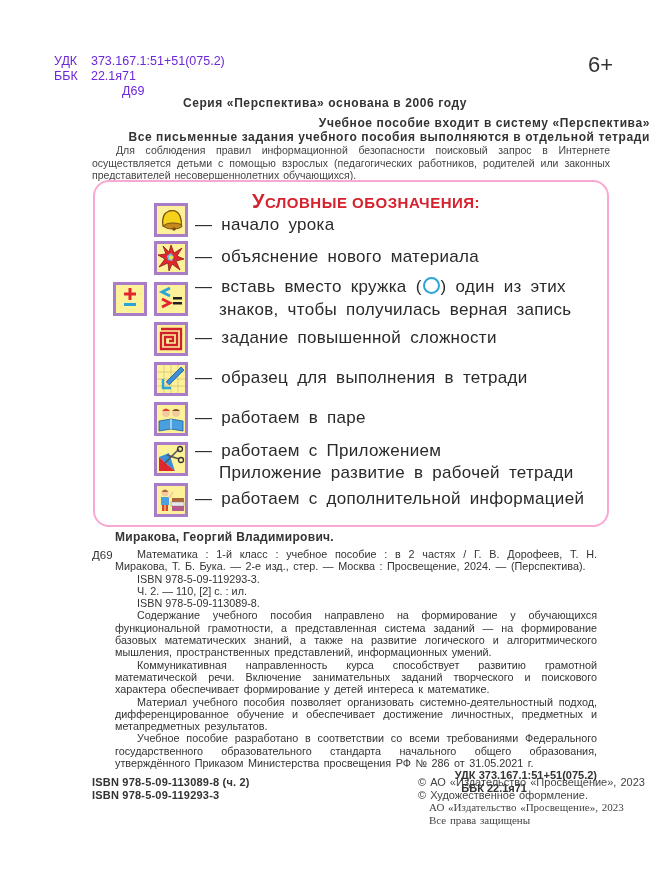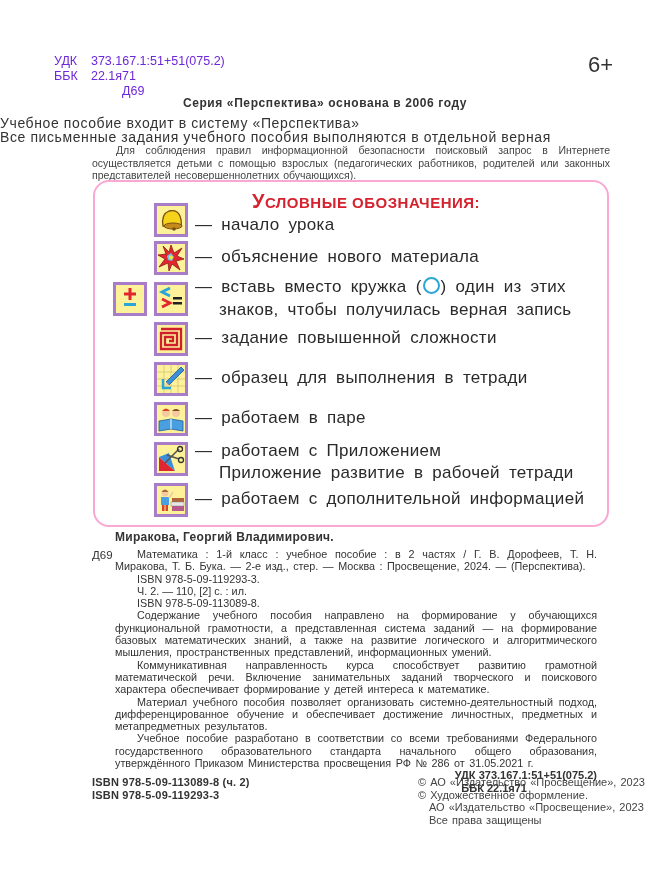--- a/index.html
+++ b/index.html
@@ -7,21 +7,21 @@
     .abs { position: absolute; }
 
     
     .cls { left: 54px; top: 54px; font-size: 12.5px; line-height: 15px; color: #6d28d9; }
     .cls .row { display: flex; }
     .cls .k { width: 30px; }
     .cls .d69 { padding-left: 68px; }
     .age { left: 588px; top: 52px; font-size: 22px; color: #333; }
 
     .series { left: 0; width: 650px; top: 96px; text-align: center; font-weight: bold; font-size: 12px; letter-spacing: 0.6px; color: #333; }
-    .system { left: 0; width: 650px; top: 116px; text-align: left; font-weight: normal; font-size: 14px; letter-spacing: 0.6px; line-height: 14px; color: #333; }
+    .system { left: 0; width: 650px; top: 116px; text-align: right; font-weight: bold; font-size: 12px; letter-spacing: 0.6px; line-height: 14px; color: #333; }
     .safety { left: 92px; width: 518px; top: 144px; font-size: 10.5px; line-height: 12.5px; color: #444; text-align: justify; text-indent: 24px; word-spacing: 1px; }
 
     
     .legend { left: 93px; top: 180px; width: 512px; height: 343px; border: 2px solid #f9a8d4; border-radius: 16px; }
     .legend-title { left: 0; width: 100%; top: 8px; text-align: center; font-weight: bold; font-size: 18px; color: #d6222e; letter-spacing: 0.5px; padding-left: 30px; box-sizing: border-box; }
     .legend-title .big { font-size: 20px; }
     .legend-title .sc { font-size: 15px; }
 
     .ico { width: 34px; height: 34px; background: #fdf29a; border: 3px solid #a97cc8; box-sizing: border-box; display: flex; align-items: center; justify-content: center; }
     .ico svg { width: 28px; height: 28px; display: block; }
@@ -32,36 +32,36 @@
     .bib { left: 115px; width: 482px; font-size: 10.8px; line-height: 12.3px; color: #333; }
     .author { left: 115px; top: 530px; font-weight: bold; font-size: 12px; color: #333; letter-spacing: 0.3px; }
     .d69b { left: 92px; top: 549px; font-size: 11.5px; color: #333; }
     .para { text-align: justify; word-spacing: 1.5px; }
     .ind { text-indent: 22px; }
     .indent-block { padding-left: 22px; }
     .udk-right { text-align: right; font-weight: bold; font-size: 11px; line-height: 13px; color: #333; }
 
     .isbn-left { left: 92px; top: 776px; font-weight: bold; font-size: 11px; line-height: 12.5px; color: #333; letter-spacing: 0.2px; }
     .copy { left: 418px; top: 776px; font-size: 11px; line-height: 12.5px; color: #444; word-spacing: 1px; }
-    .copy .ln2 { padding-left: 11px; }
+    .copy .ln2 { padding-left: 11px; font-family: Liberation Serif, serif; }
   </style>
 </head>
 <body>
 
 <div class="abs cls">
   <div class="row"><span class="k">УДК</span>&nbsp;&nbsp;<span>373.167.1:51+51(075.2)</span></div>
   <div class="row"><span class="k">ББК</span>&nbsp;&nbsp;<span>22.1я71</span></div>
   <div class="row d69">Д69</div>
 </div>
 <div class="abs age">6+</div>
 
 <div class="abs series">Серия «Перспектива» основана в 2006 году</div>
 <div class="abs system">
   <div>Учебное пособие входит в систему «Перспектива»</div>
-  <div>Все письменные задания учебного пособия выполняются в отдельной верная</div>
+  <div>Все письменные задания учебного пособия выполняются в отдельной тетради</div>
 </div>
 <div class="abs safety">Для соблюдения правил информационной безопасности поисковый запрос в Интернете осуществляется детьми с помощью взрослых (педагогических работников, родителей или законных представителей несовершеннолетних обучающихся).</div>
 
 <div class="abs legend">
   <div class="abs legend-title"><span class="big">У</span><span class="sc" style="text-transform:uppercase">словные обозначения:</span></div>
 
   <div class="abs ico" style="left:59px; top:21px;">
     <svg viewBox="0 0 28 28">
         <path d="M6 20 Q4 8 12 5 Q20 3 23 10 Q25 16 24 20 Z" fill="#f5d31b" stroke="#7a4e10" stroke-width="1.3"></path>
         <ellipse cx="16" cy="20" rx="9" ry="3" fill="#c58a1e" stroke="#7a4e10" stroke-width="1"></ellipse>

